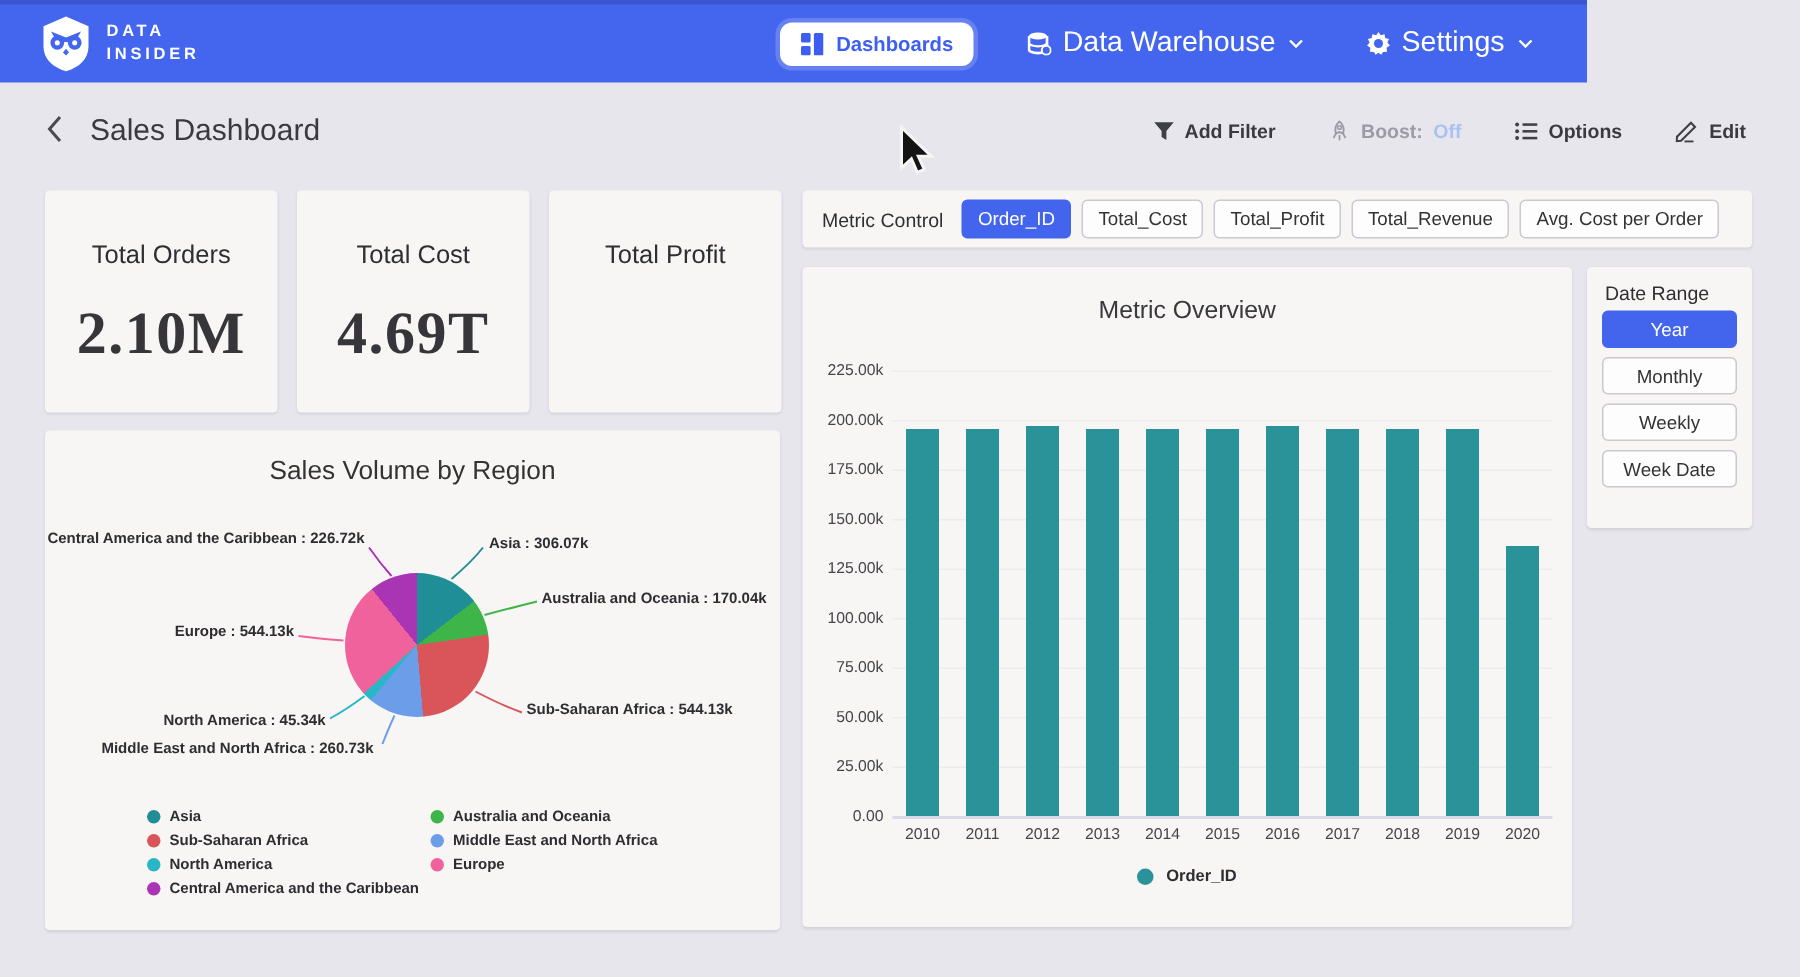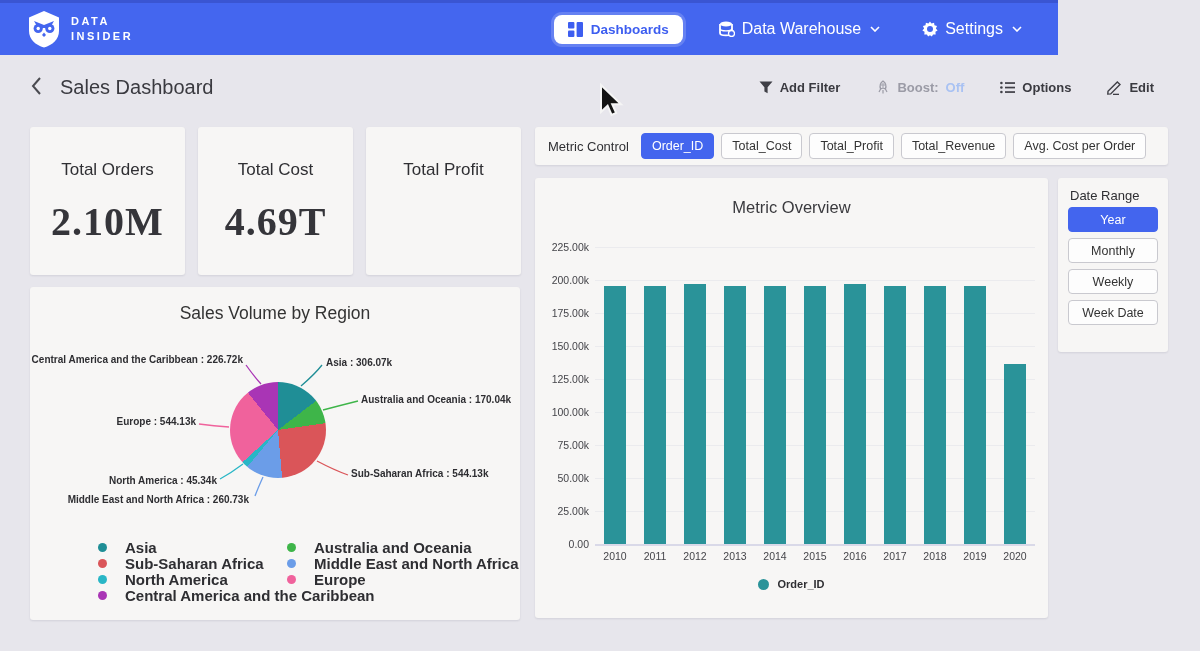--- a/index.html
+++ b/index.html
@@ -5,28 +5,28 @@
   html,body{margin:0;padding:0;width:1200px;height:651px;overflow:hidden;}
   body{font-family:"Liberation Sans",sans-serif;background:#e7e6ec;position:relative;}
   *{box-sizing:border-box;}
 
   
   .topbar{position:absolute;left:0;top:0;width:1058px;height:55px;background:#4466ef;border-top:3px solid #3a55d2;display:flex;align-items:center;}
   .brand{display:flex;align-items:center;margin-left:26px;gap:9px;}
   .brand-text span{display:block;color:#fff;font-size:11px;font-weight:bold;letter-spacing:2.5px;line-height:1.35;}
   .topnav{margin-left:auto;margin-right:30px;display:flex;align-items:center;gap:30px;}
   .pill-btn{display:flex;align-items:center;gap:8px;background:#fff;color:#3d5ef0;border:none;border-radius:8px;padding:7px 14px;font-size:13.5px;font-weight:bold;cursor:pointer;box-shadow:0 0 0 3px rgba(255,255,255,0.18);font-family:inherit;}
-  .nav-link{display:flex;align-items:center;gap:7px;background:none;border:none;color:#fff;font-size:16px;font-weight:500;cursor:pointer;font-family:inherit;}
+  .nav-link{display:flex;align-items:center;gap:7px;background:none;border:none;color:#fff;font-size:19px;font-weight:500;cursor:pointer;font-family:inherit;}
   .chev{display:inline-block;margin-left:2px;}
 
   
   .pagebar{position:absolute;left:0;top:55px;width:1200px;height:64px;display:flex;align-items:center;}
   .back-btn{background:none;border:none;margin-left:26px;cursor:pointer;padding:4px;}
   .page-title{font-size:20px;font-weight:500;color:#3a3a40;margin:0 0 0 14px;}
-  .page-actions{margin-left:auto;margin-right:40px;display:flex;align-items:center;gap:24px;}
+  .page-actions{margin-left:auto;margin-right:30px;display:flex;align-items:center;gap:24px;}
   .action-btn{display:flex;align-items:center;gap:7px;background:none;border:none;font-size:13px;font-weight:600;color:#3a3a40;cursor:pointer;font-family:inherit;}
   .action-btn .muted{color:#9b9ba6;}
   .boost-off{color:#a9c2f3;}
 
   
   .card{position:absolute;background:#f7f6f5;border-radius:3px;box-shadow:0 1px 2px rgba(60,60,90,0.12);}
   .kpi-card{width:155px;height:148px;top:127px;}
   .kpi-label{text-align:center;margin-top:33px;font-size:17px;color:#2f2f33;}
   .kpi-value{text-align:center;margin-top:18px;font-size:40px;font-weight:bold;color:#35353a;letter-spacing:1px;font-family:Liberation Serif, serif;}
 
@@ -36,21 +36,21 @@
   .chip-row{display:flex;gap:7px;align-items:center;}
   .chip{border:1px solid #c9c9cf;background:#fdfdfd;border-radius:4px;padding:5px 10px;font-size:12.5px;color:#333;cursor:pointer;font-family:inherit;white-space:nowrap;}
   .chip.selected{background:#4365ee;border-color:#4365ee;color:#fff;}
 
   
   .pie-card{left:30px;top:287px;width:490px;height:333px;}
   .pie-title{text-align:center;margin-top:16px;font-size:17.5px;color:#333;}
   .pie{position:absolute;left:200px;top:95px;width:96px;height:96px;border-radius:50%;}
   .callouts{position:absolute;left:0;top:0;pointer-events:none;}
   .pie-label{position:absolute;font-size:10px;font-weight:bold;color:#2e2e32;white-space:nowrap;line-height:13px;}
-  .pie-legend-item{position:absolute;display:flex;align-items:center;gap:18px;font-size:15px;font-weight:bold;color:#2e2e32;white-space:nowrap;}
+  .pie-legend-item{position:absolute;display:flex;align-items:center;gap:6px;font-size:10px;font-weight:bold;color:#2e2e32;white-space:nowrap;}
   .dot{width:9px;height:9px;border-radius:50%;flex:none;}
 
   
   .chart-card{left:535px;top:178px;width:513px;height:440px;}
   .chart-title{text-align:center;margin-top:20px;font-size:16.5px;color:#3a3a3e;}
   .plot{position:absolute;left:60px;top:69px;width:440px;height:297px;}
   .gridline{position:absolute;left:0;width:100%;height:1px;background:#ebebee;}
   .gridline.zero{background:#d9d9e8;height:2px;}
   .bars{position:absolute;left:0;bottom:0;width:100%;height:100%;display:flex;align-items:flex-end;}
   .bar-slot{flex:1;display:flex;justify-content:center;align-items:flex-end;height:100%;}

